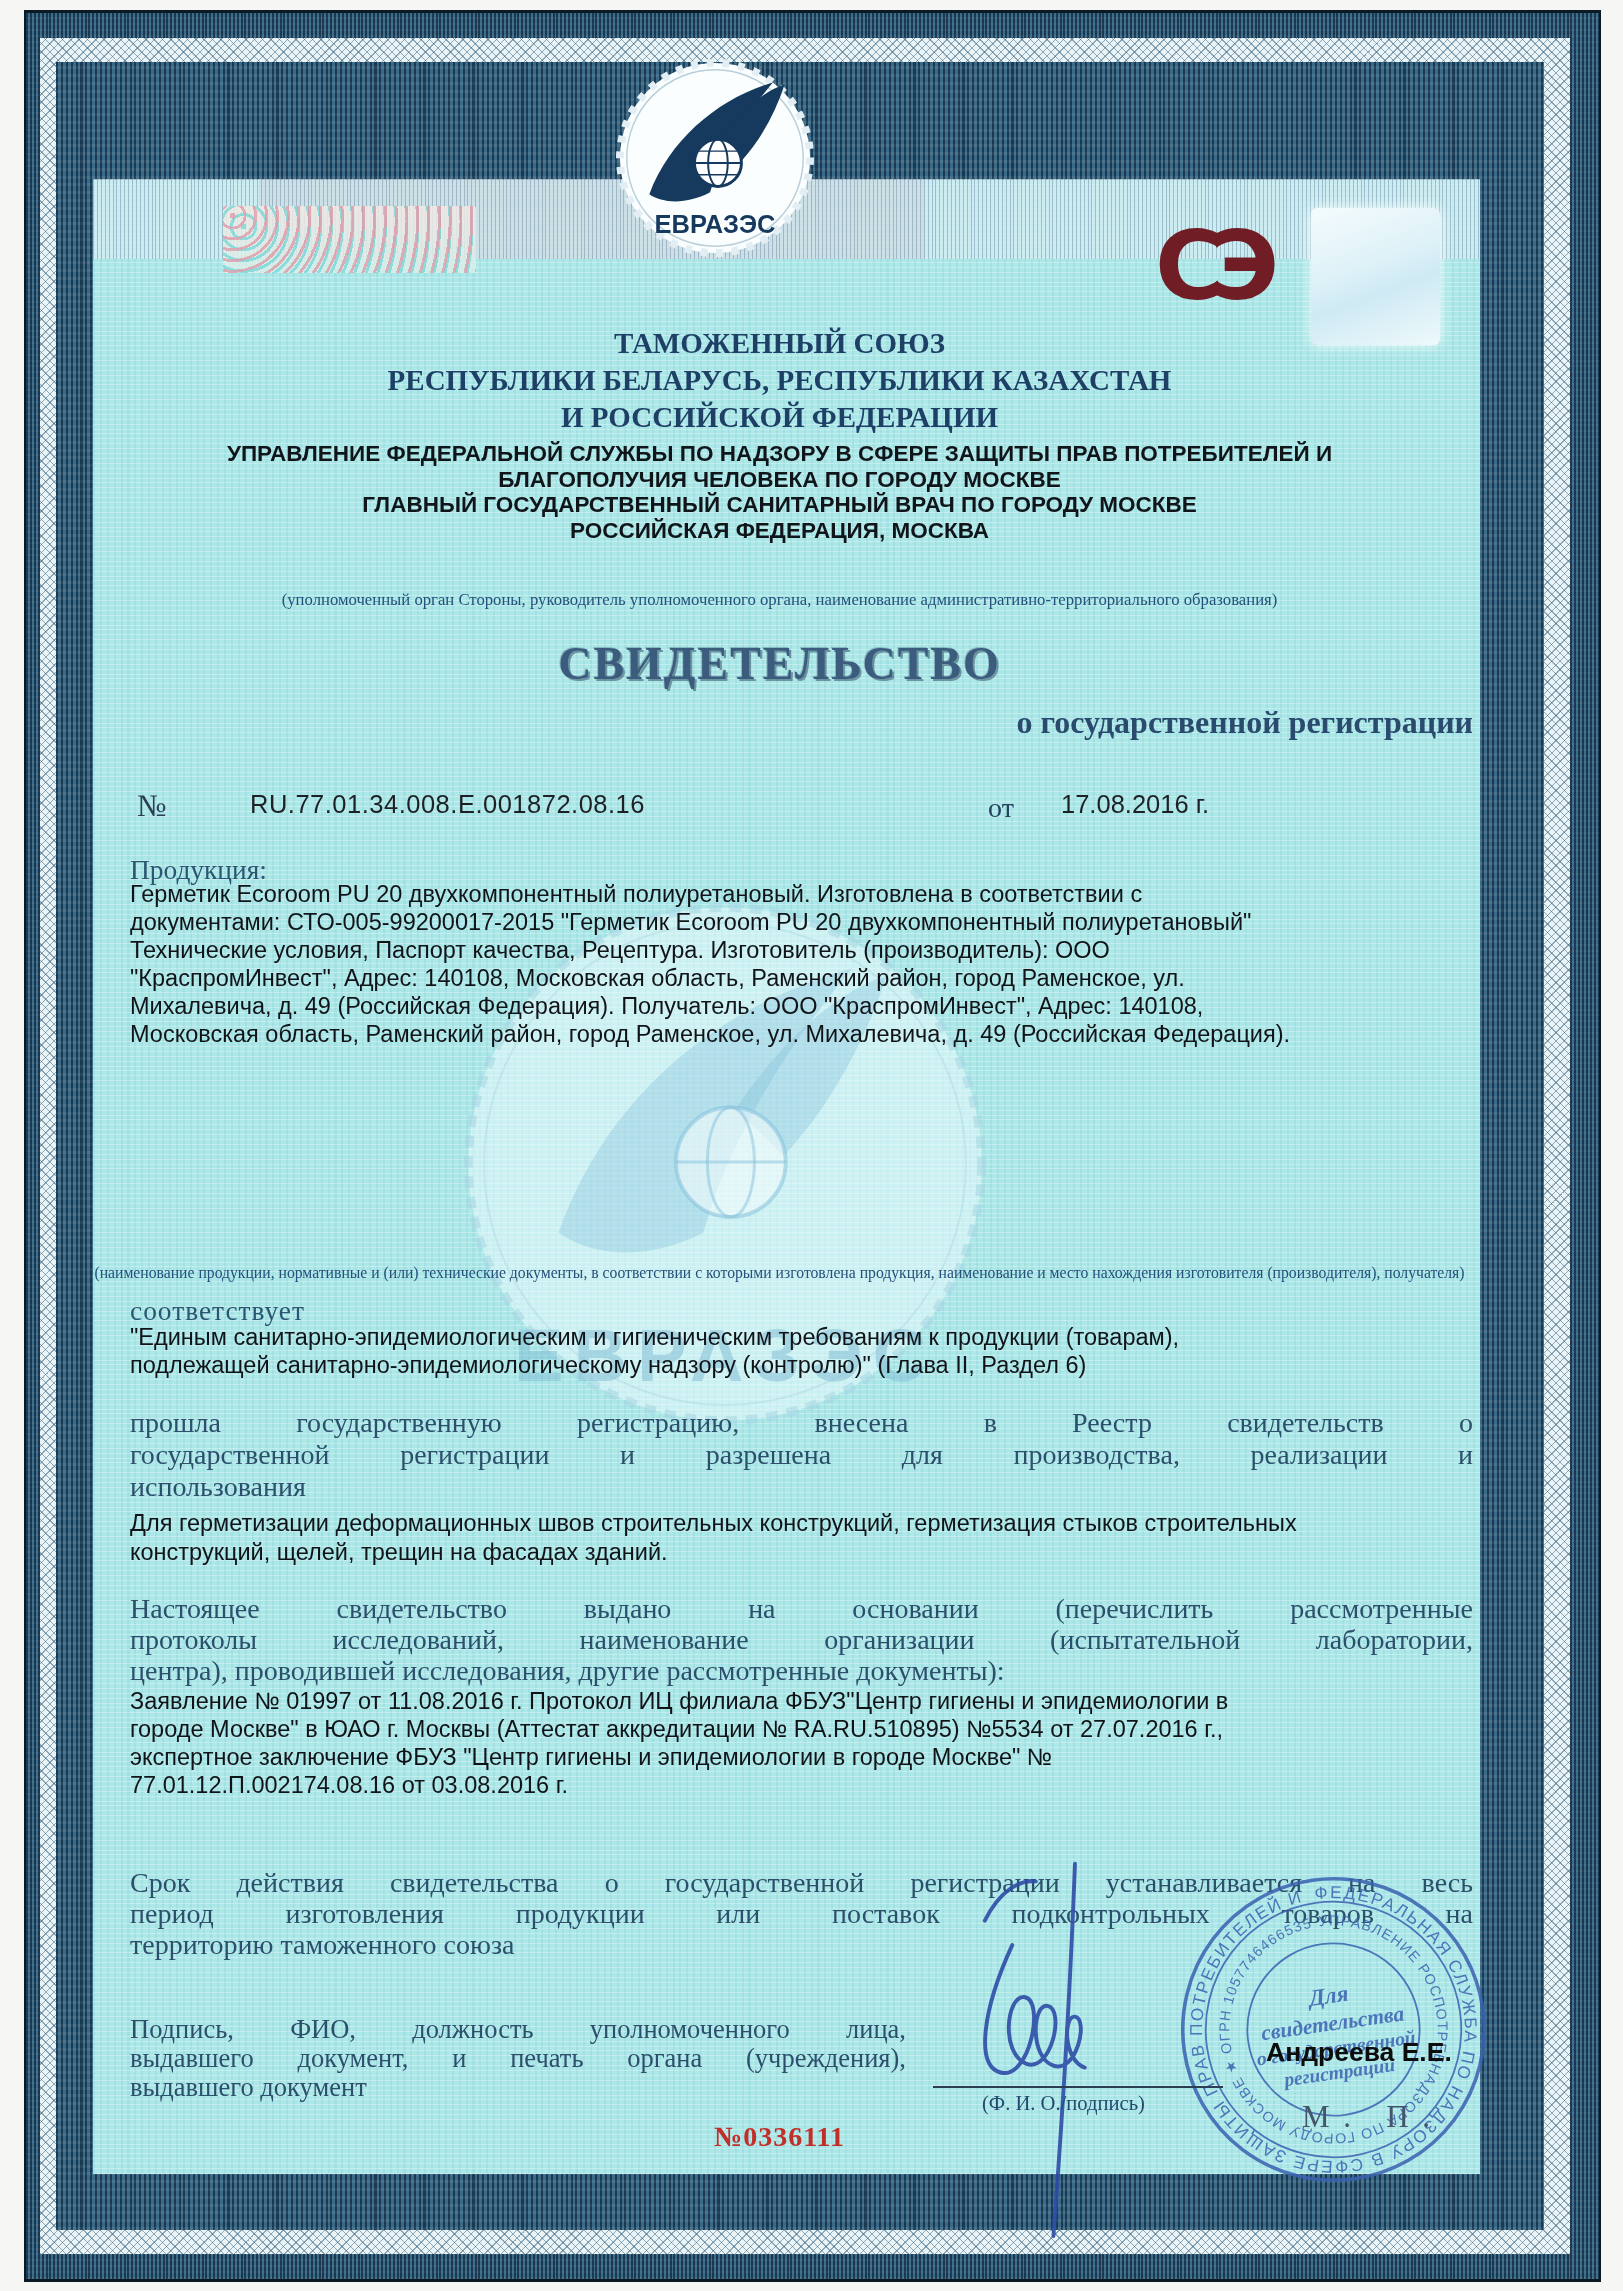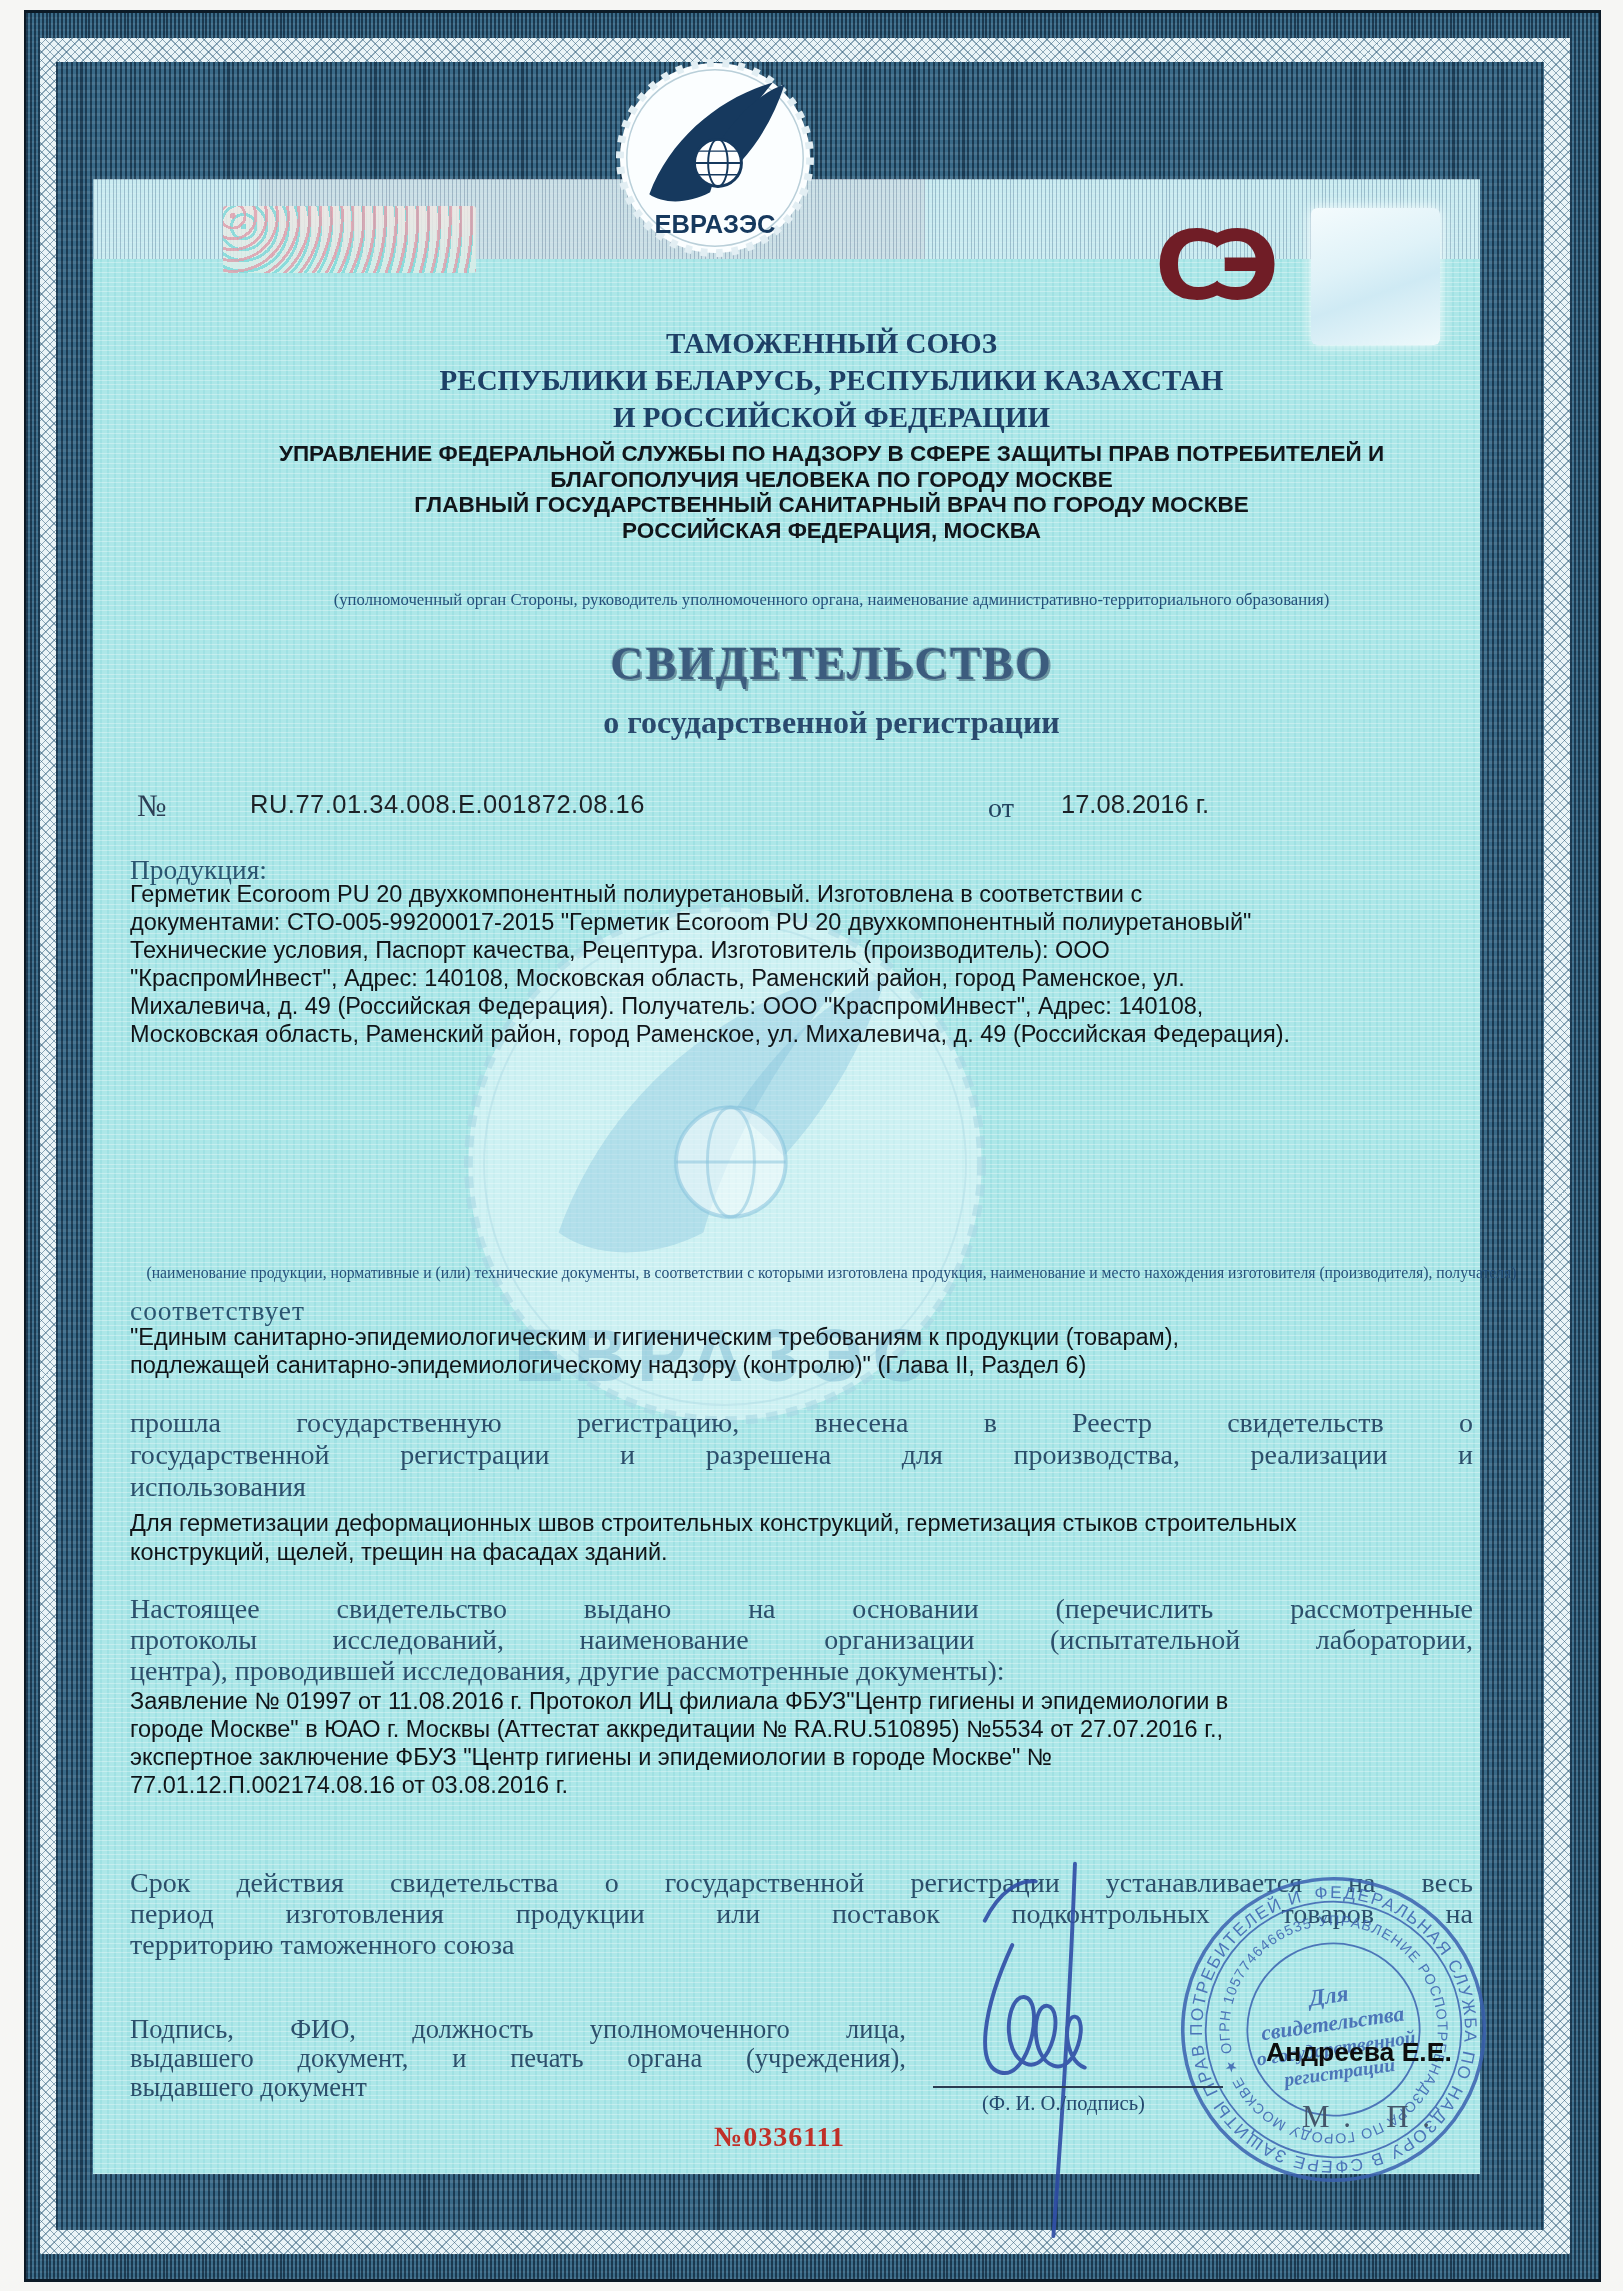--- a/index.html
+++ b/index.html
@@ -48,30 +48,30 @@
         box-shadow:0 0 13.7px rgba(255,255,255,.9);}
 
   .se-mark{position:absolute;left:1155px;top:218px;width:216px;
         font-family:"DejaVu Sans",sans-serif;font-weight:bold;font-size:94px;line-height:98px;
         letter-spacing:-13.7px;color:#701d26;}
 
   
   .medallion{position:absolute;left:616px;top:59px;width:198px;height:198px;}
 
   
-  .center-col{position:absolute;left:93px;width:1387px;text-align:center;padding-left:45px;}
+  .center-col{position:absolute;left:86px;width:1387px;text-align:center;}
   .union{top:325px;font-family:"Liberation Serif",serif;font-weight:bold;
          font-size:29px;line-height:37px;color:#1e4066;white-space:pre-line;}
   .authority{top:441px;font-weight:bold;font-size:22.5px;line-height:25.5px;color:#10151a;white-space:pre-line;}
   .small-cap{font-family:"Liberation Serif",serif;color:#24507a;}
   .cap1{top:590px;font-size:16.7px;}
   .cap2{top:1264px;font-size:15.7px;}
   .title-main{top:637px;font-family:"Liberation Serif",serif;font-weight:bold;font-size:46px;
          letter-spacing:2px;color:#3c5c7e;text-shadow:2px 2px 0 rgba(26,48,76,.45), -1px -1px 0 rgba(26,48,76,.25);}
-  .title-sub{top:704px;font-family:"Liberation Serif",serif;font-weight:bold;font-size:32px;color:#2a4a6e;}
+  .title-sub{top:704px;font-family:"Liberation Serif",serif;font-weight:bold;font-size:32px;color:#2a4a6e;text-align:right;}
 
   
   .no-sign{position:absolute;left:137px;top:788px;font-family:"Liberation Serif",serif;
         font-size:31px;color:#2d3f55;}
   .no-value{position:absolute;left:250px;top:790px;font-size:25.5px;color:#1d2126;letter-spacing:0.5px;}
   .date-prefix{position:absolute;left:988px;top:792px;font-family:"Liberation Serif",serif;font-size:28px;color:#23435f;}
   .date-value{position:absolute;left:1029px;top:790px;font-size:25.5px;color:#1d2126;margin-left:32px;}
 
   .ser-label{position:absolute;font-family:"Liberation Serif",serif;color:#2b5570;}
   .product-label{left:130px;top:855px;font-size:27.4px;}

